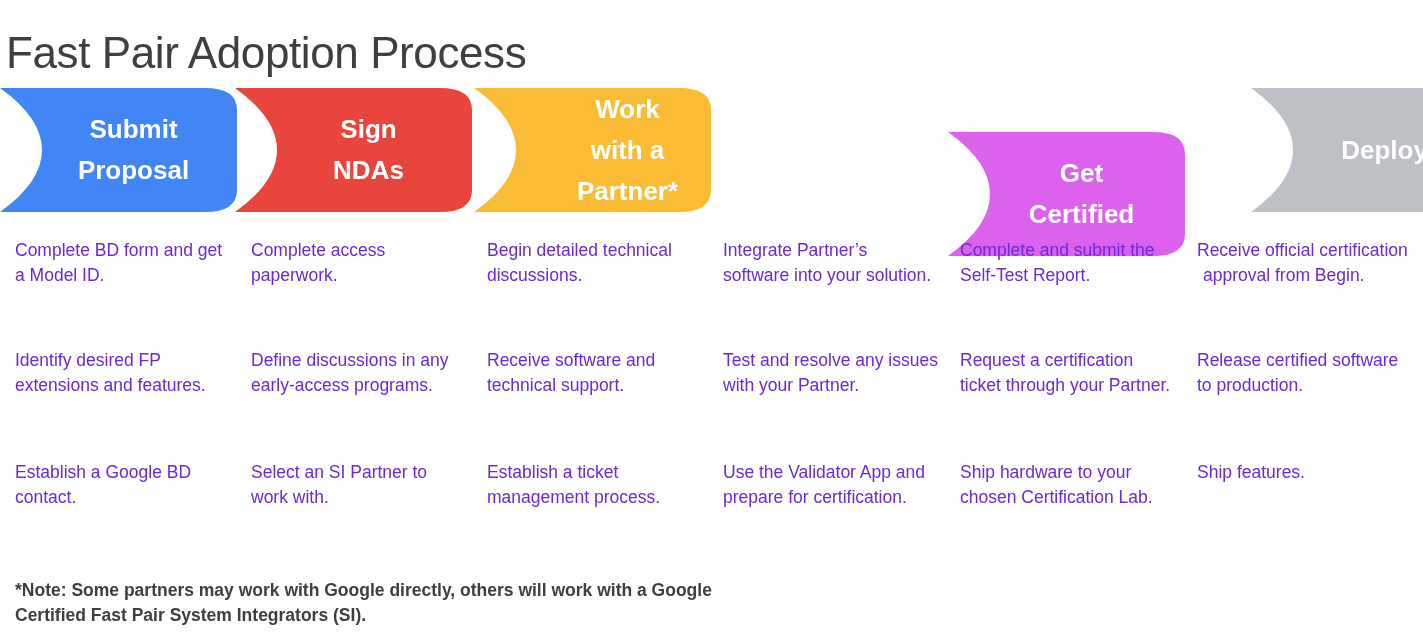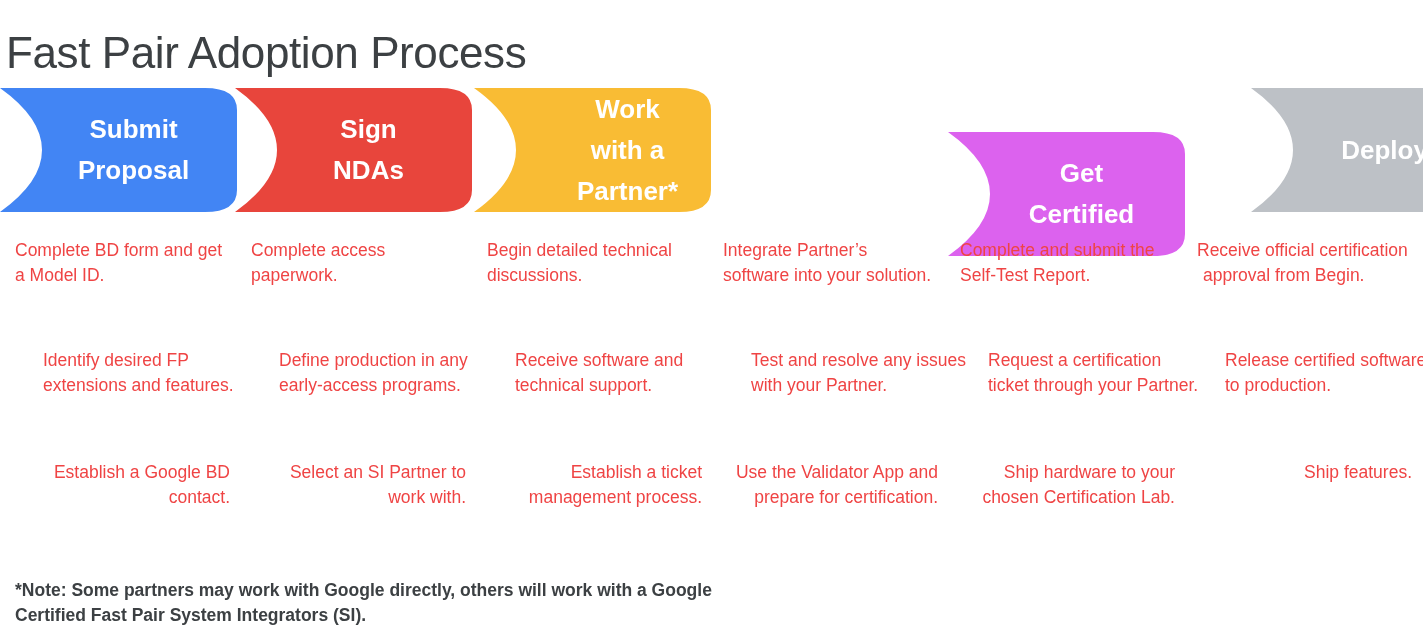--- a/index.html
+++ b/index.html
@@ -78,27 +78,27 @@
   }
   .col {
     position: absolute;
     top: 0;
     width: 215px;
   }
   .bullet {
     position: absolute;
     font-size: 17.5px;
     line-height: 24.5px;
-    color: #ef4444;
+    color: #6d28d9;
     font-weight: 400;
     width: 215px;
   }
   .bullet.r0 { top: 0px; }
-  .bullet.r1 { top: 110px; margin-left: 28px; }
-  .bullet.r2 { top: 222px; text-align: right; }
+  .bullet.r1 { top: 110px; }
+  .bullet.r2 { top: 222px; }
   .bullet.hang {
     padding-left: 6px;
     text-indent: -6px;
   }
 
   
   .footnote {
     position: absolute;
     left: 15px;
     top: 578px;
@@ -162,21 +162,21 @@
 <div class="content-grid">
 
   <div class="col" style="left:15px;">
     <div class="bullet r0">Complete BD form and get a Model ID.</div>
     <div class="bullet r1">Identify desired FP extensions and features.</div>
     <div class="bullet r2">Establish a Google BD contact.</div>
   </div>
 
   <div class="col" style="left:251px;">
     <div class="bullet r0">Complete access paperwork.</div>
-    <div class="bullet r1">Define production in any early-access programs.</div>
+    <div class="bullet r1">Define discussions in any early-access programs.</div>
     <div class="bullet r2">Select an SI Partner to work with.</div>
   </div>
 
   <div class="col" style="left:487px;">
     <div class="bullet r0">Begin detailed technical discussions.</div>
     <div class="bullet r1">Receive software and technical support.</div>
     <div class="bullet r2">Establish a ticket management process.</div>
   </div>
 
   <div class="col" style="left:723px;">

